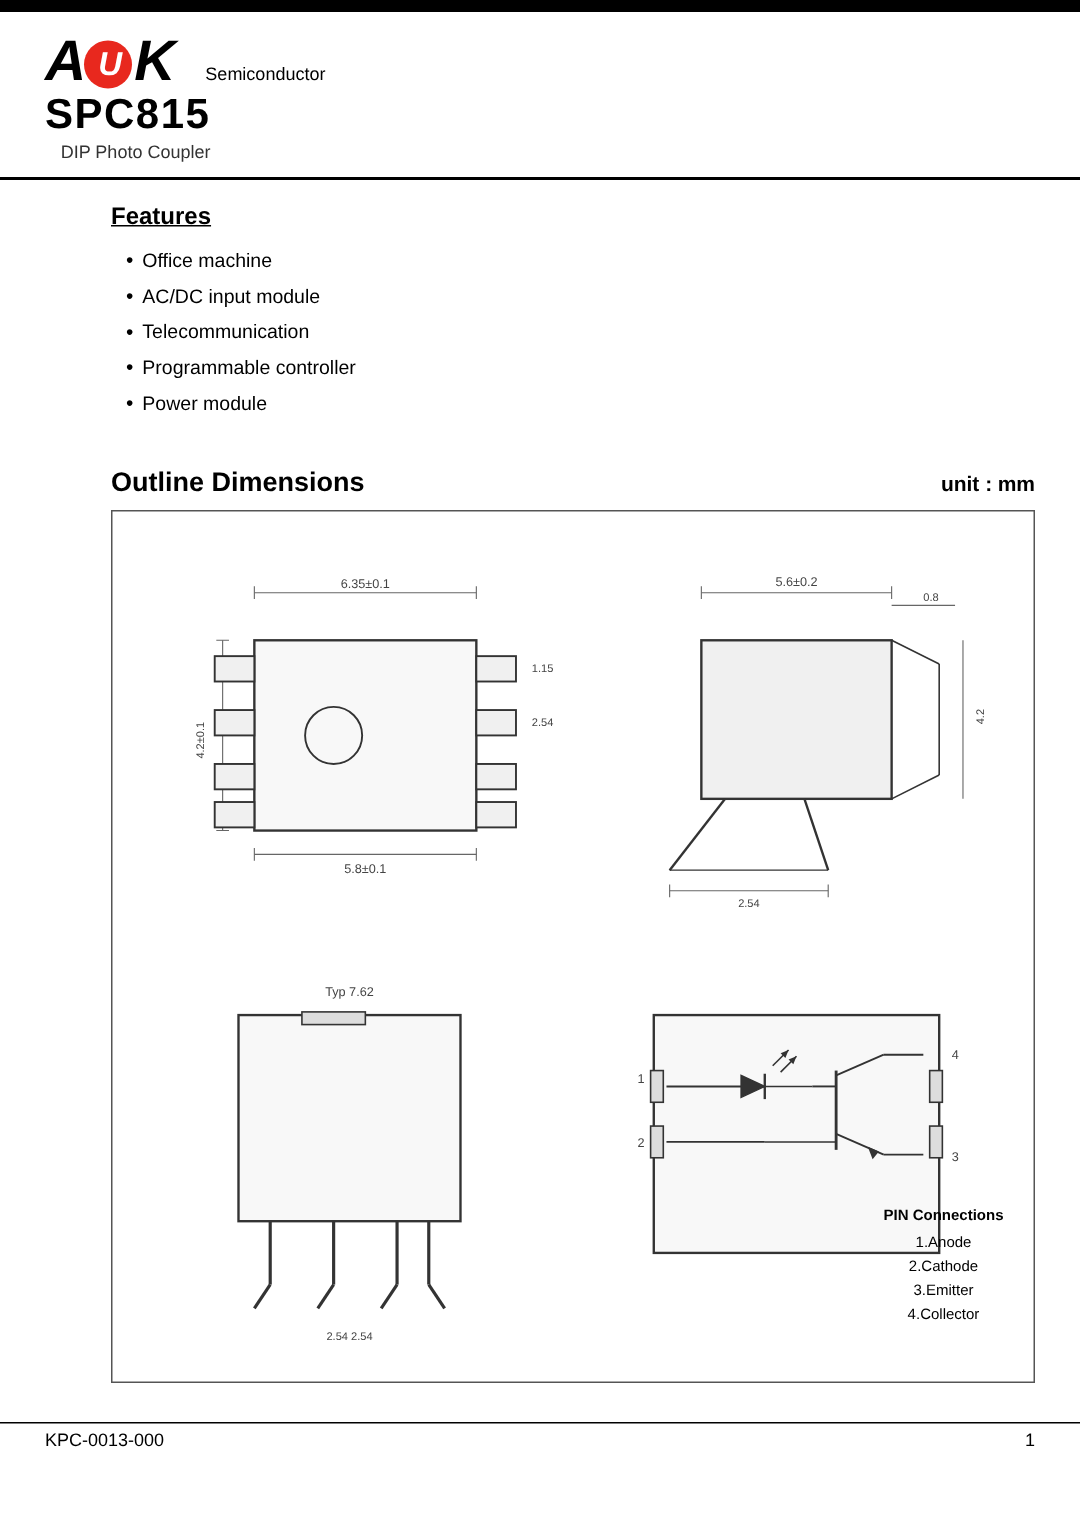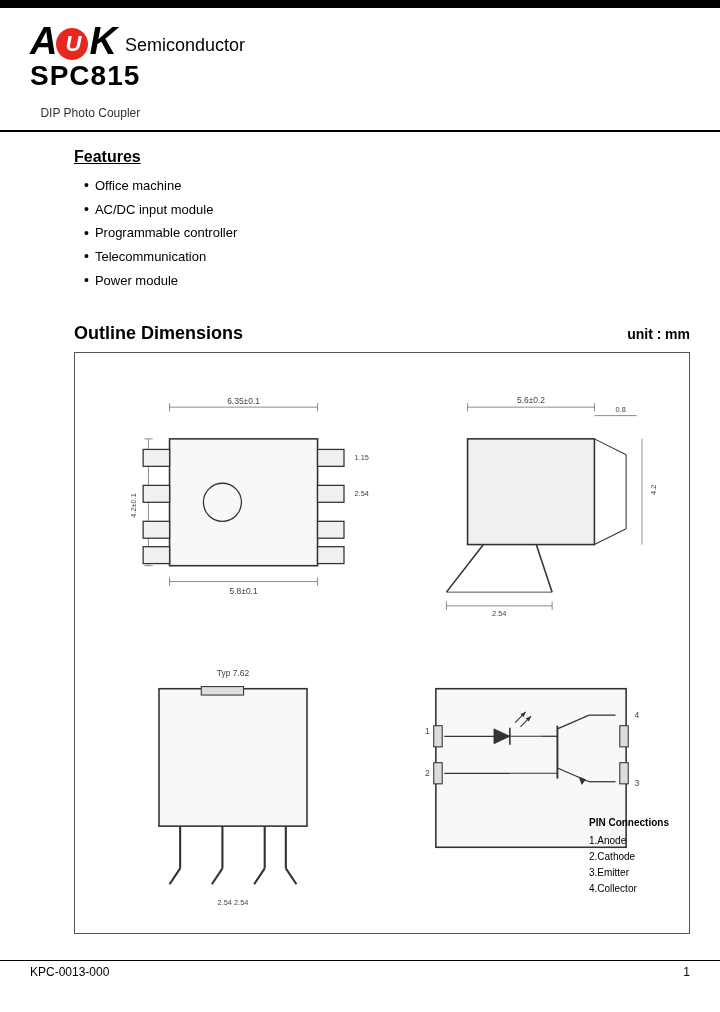--- a/index.html
+++ b/index.html
@@ -53,41 +53,41 @@
       color: #fff;
       font-size: 22px;
       font-weight: bold;
       font-style: italic;
       vertical-align: middle;
       margin: 0 1px;
     }
     .logo-k { font-style: italic; }
 
     .semiconductor-label {
-      font-size: 18px;
+      font-size: 12px;
       font-weight: normal;
-      margin-left: 4px;
+      margin-left: 16px;
       align-self: flex-end;
       padding-bottom: 4px;
     }
 
     .part-info {
       text-align: right;
     }
 
     .part-number {
       font-size: 28px;
       font-weight: bold;
       letter-spacing: 1px;
     }
 
     .part-desc {
       font-size: 12px;
       color: #333;
-      margin-top: 14px;
+      margin-top: 2px;
     }
 
     .main-content {
       padding: 16px 30px;
       margin-left: 44px;
     }
 
     .features-section {
       margin-bottom: 20px;
     }
@@ -148,20 +148,21 @@
       min-height: 580px;
       position: relative;
     }
 
     .diagrams-grid {
       display: grid;
       grid-template-columns: 1fr 1fr;
       grid-template-rows: 1fr 1fr;
       gap: 2px;
       height: 560px;
+      text-align: center;
     }
 
     .diagram-cell {
       position: relative;
       display: flex;
       flex-direction: column;
       align-items: center;
       justify-content: center;
     }
 
@@ -206,22 +207,22 @@
   </div>
 </div>
 
 <div class="main-content">
 
   <div class="features-section">
     <div class="section-title">Features</div>
     <ul class="features-list">
       <li>Office machine</li>
       <li>AC/DC input module</li>
+      <li>Telecommunication</li>
       <li>Programmable controller</li>
-      <li>Telecommunication</li>
       <li>Power module</li>
     </ul>
   </div>
 
   <div class="outline-section">
     <div class="outline-header">
       <span class="outline-title">Outline Dimensions</span>
       <span class="unit-label">
         <span>unit :</span> <span style="font-weight:bold;">mm</span>
       </span>

